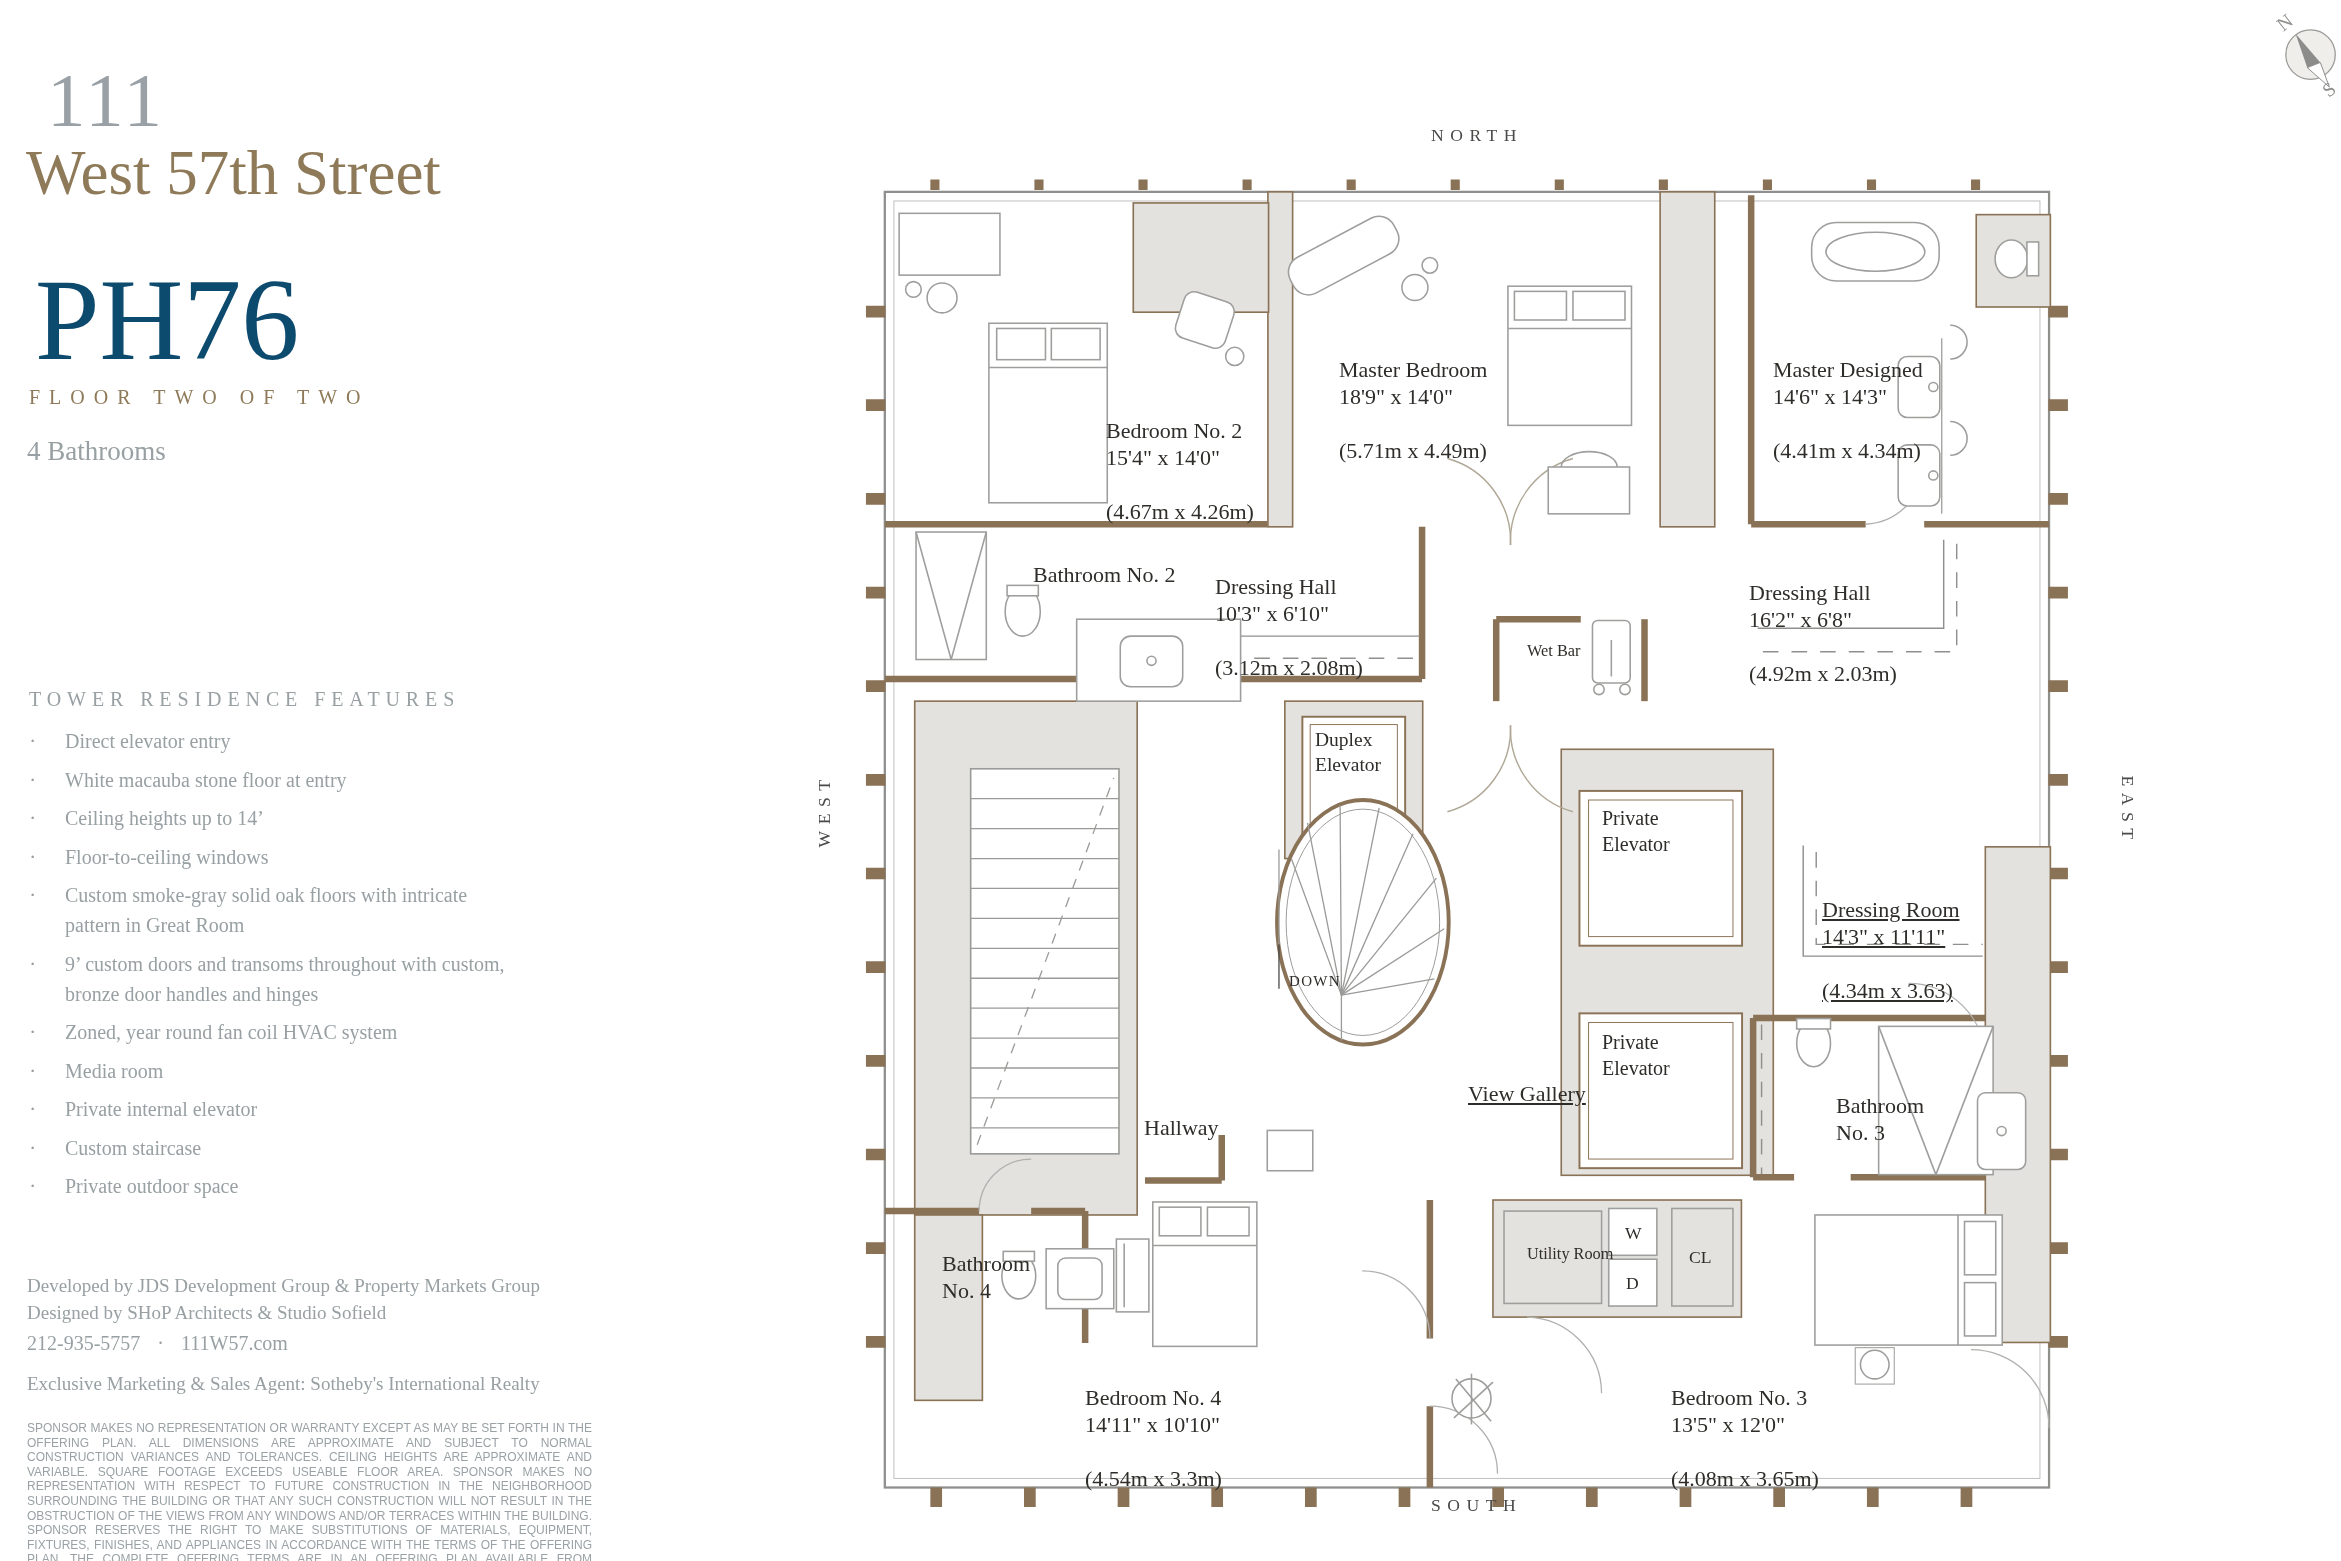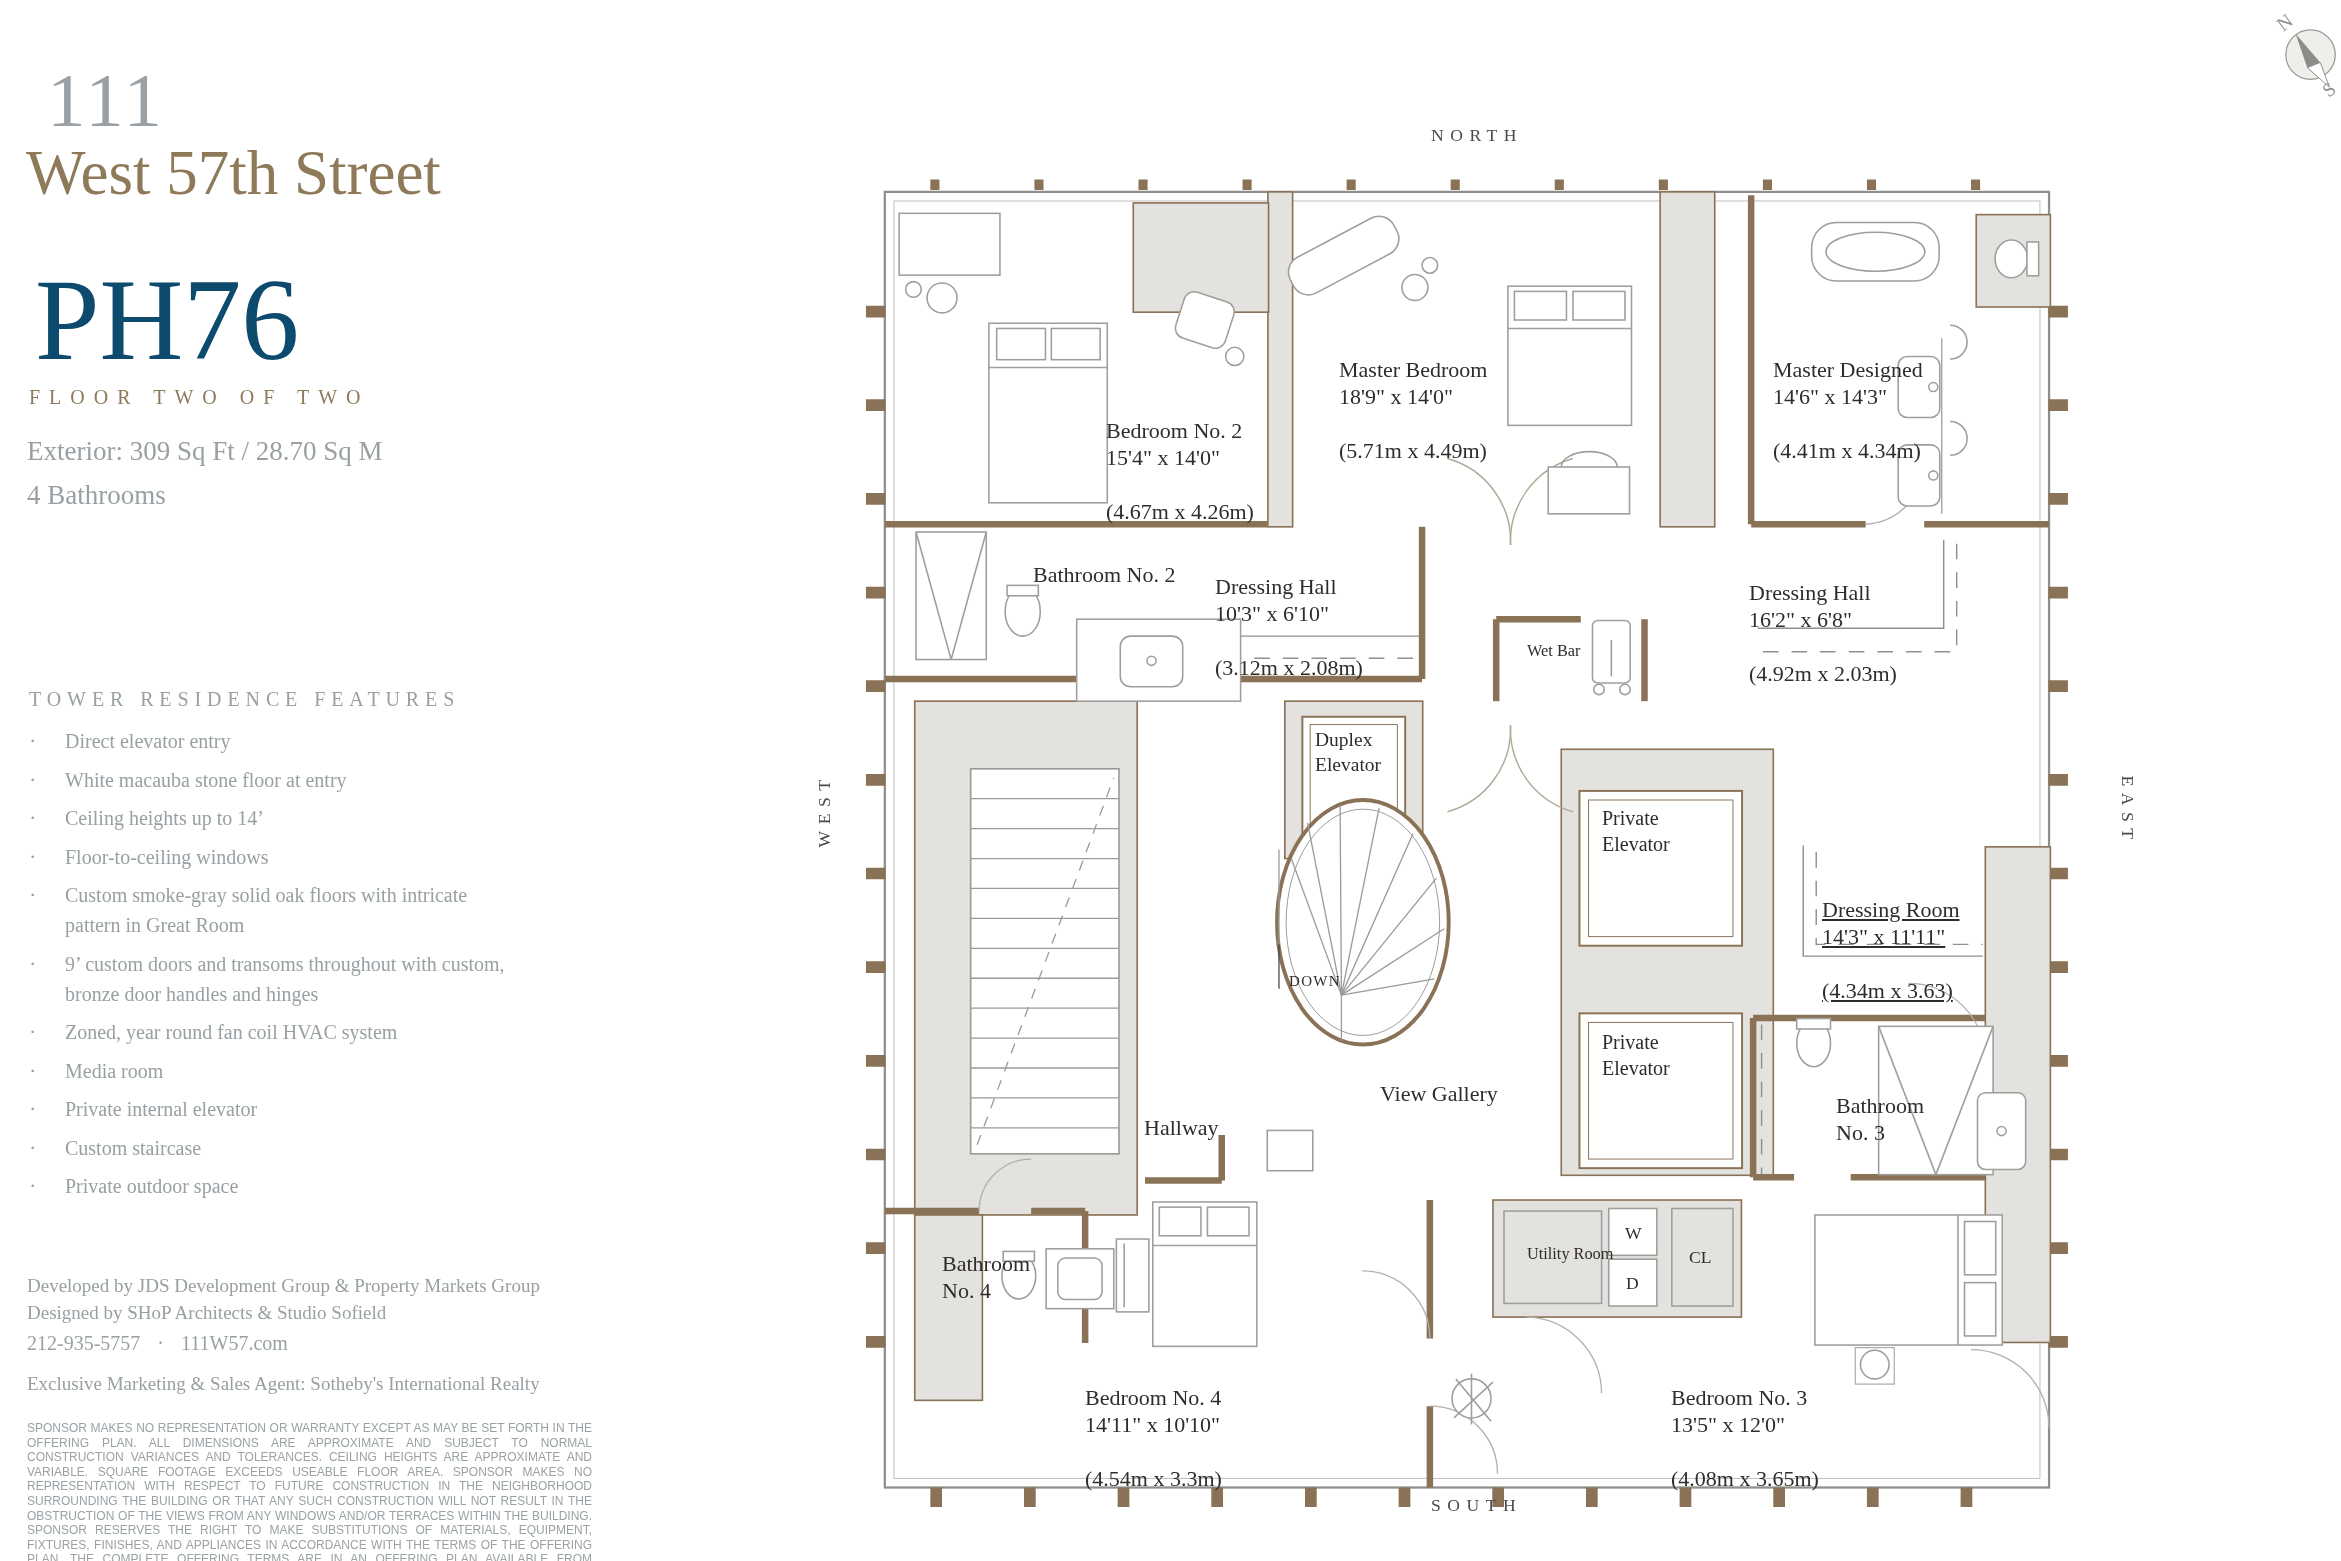--- a/index.html
+++ b/index.html
@@ -36,21 +36,20 @@
 </style>
 </head>
 <body>
 
 <div class="abs" id="brand-number">111</div>
 <div class="abs" id="brand-street">West 57th Street</div>
 <div class="abs" id="unit-name">PH76</div>
 <div class="abs" id="floor-note">FLOOR TWO OF TWO</div>
 
 <div class="abs" id="stats">
-  <div>Exterior: 309 Sq Ft / 28.70 Sq M</div>
   <div>4 Bathrooms</div>
 </div>
 
 <div class="abs" id="features-title">TOWER RESIDENCE FEATURES</div>
 <div class="abs" id="features">
   <div class="feat">
       <span class="dot">·</span>
       <span>Direct elevator entry</span>
     </div>
   <div class="feat">
@@ -397,21 +396,21 @@
 <div class="abs rlabel" style="left:1602px;top:1029px;font-size:20px;line-height:26px;">Private
 Elevator</div>
 <div class="abs rlabel" style="left:1822px;top:869px;text-decoration:underline;">
   <span>Dressing Room</span>
   <span class="dim">14'3" x 11'11"</span>
   <span class="dim">(4.34m x 3.63)</span>
 </div>
 <div class="abs rlabel" style="left:1836px;top:1092px;">Bathroom
 No. 3</div>
 <div class="abs rlabel" style="left:1144px;top:1114px;">Hallway</div>
-<div class="abs rlabel" style="left:1380px;top:1080px;">View Gallery</div>
+<div class="abs rlabel" style="left:1468px;top:1080px;text-decoration:underline;">View Gallery</div>
 <div class="abs rlabel tiny" style="left:1289px;top:968px;">DOWN</div>
 <div class="abs rlabel" style="left:942px;top:1250px;">Bathroom
 No. 4</div>
 <div class="abs rlabel small" style="left:1527px;top:1244px;">Utility Room</div>
 <div class="abs rlabel wd" style="left:1625px;top:1220px;">W</div>
 <div class="abs rlabel wd" style="left:1626px;top:1270px;">D</div>
 <div class="abs rlabel wd" style="left:1689px;top:1244px;">CL</div>
 <div class="abs rlabel" style="left:1085px;top:1357px;">
   <span>Bedroom No. 4</span>
   <span class="dim">14'11" x 10'10"</span>

